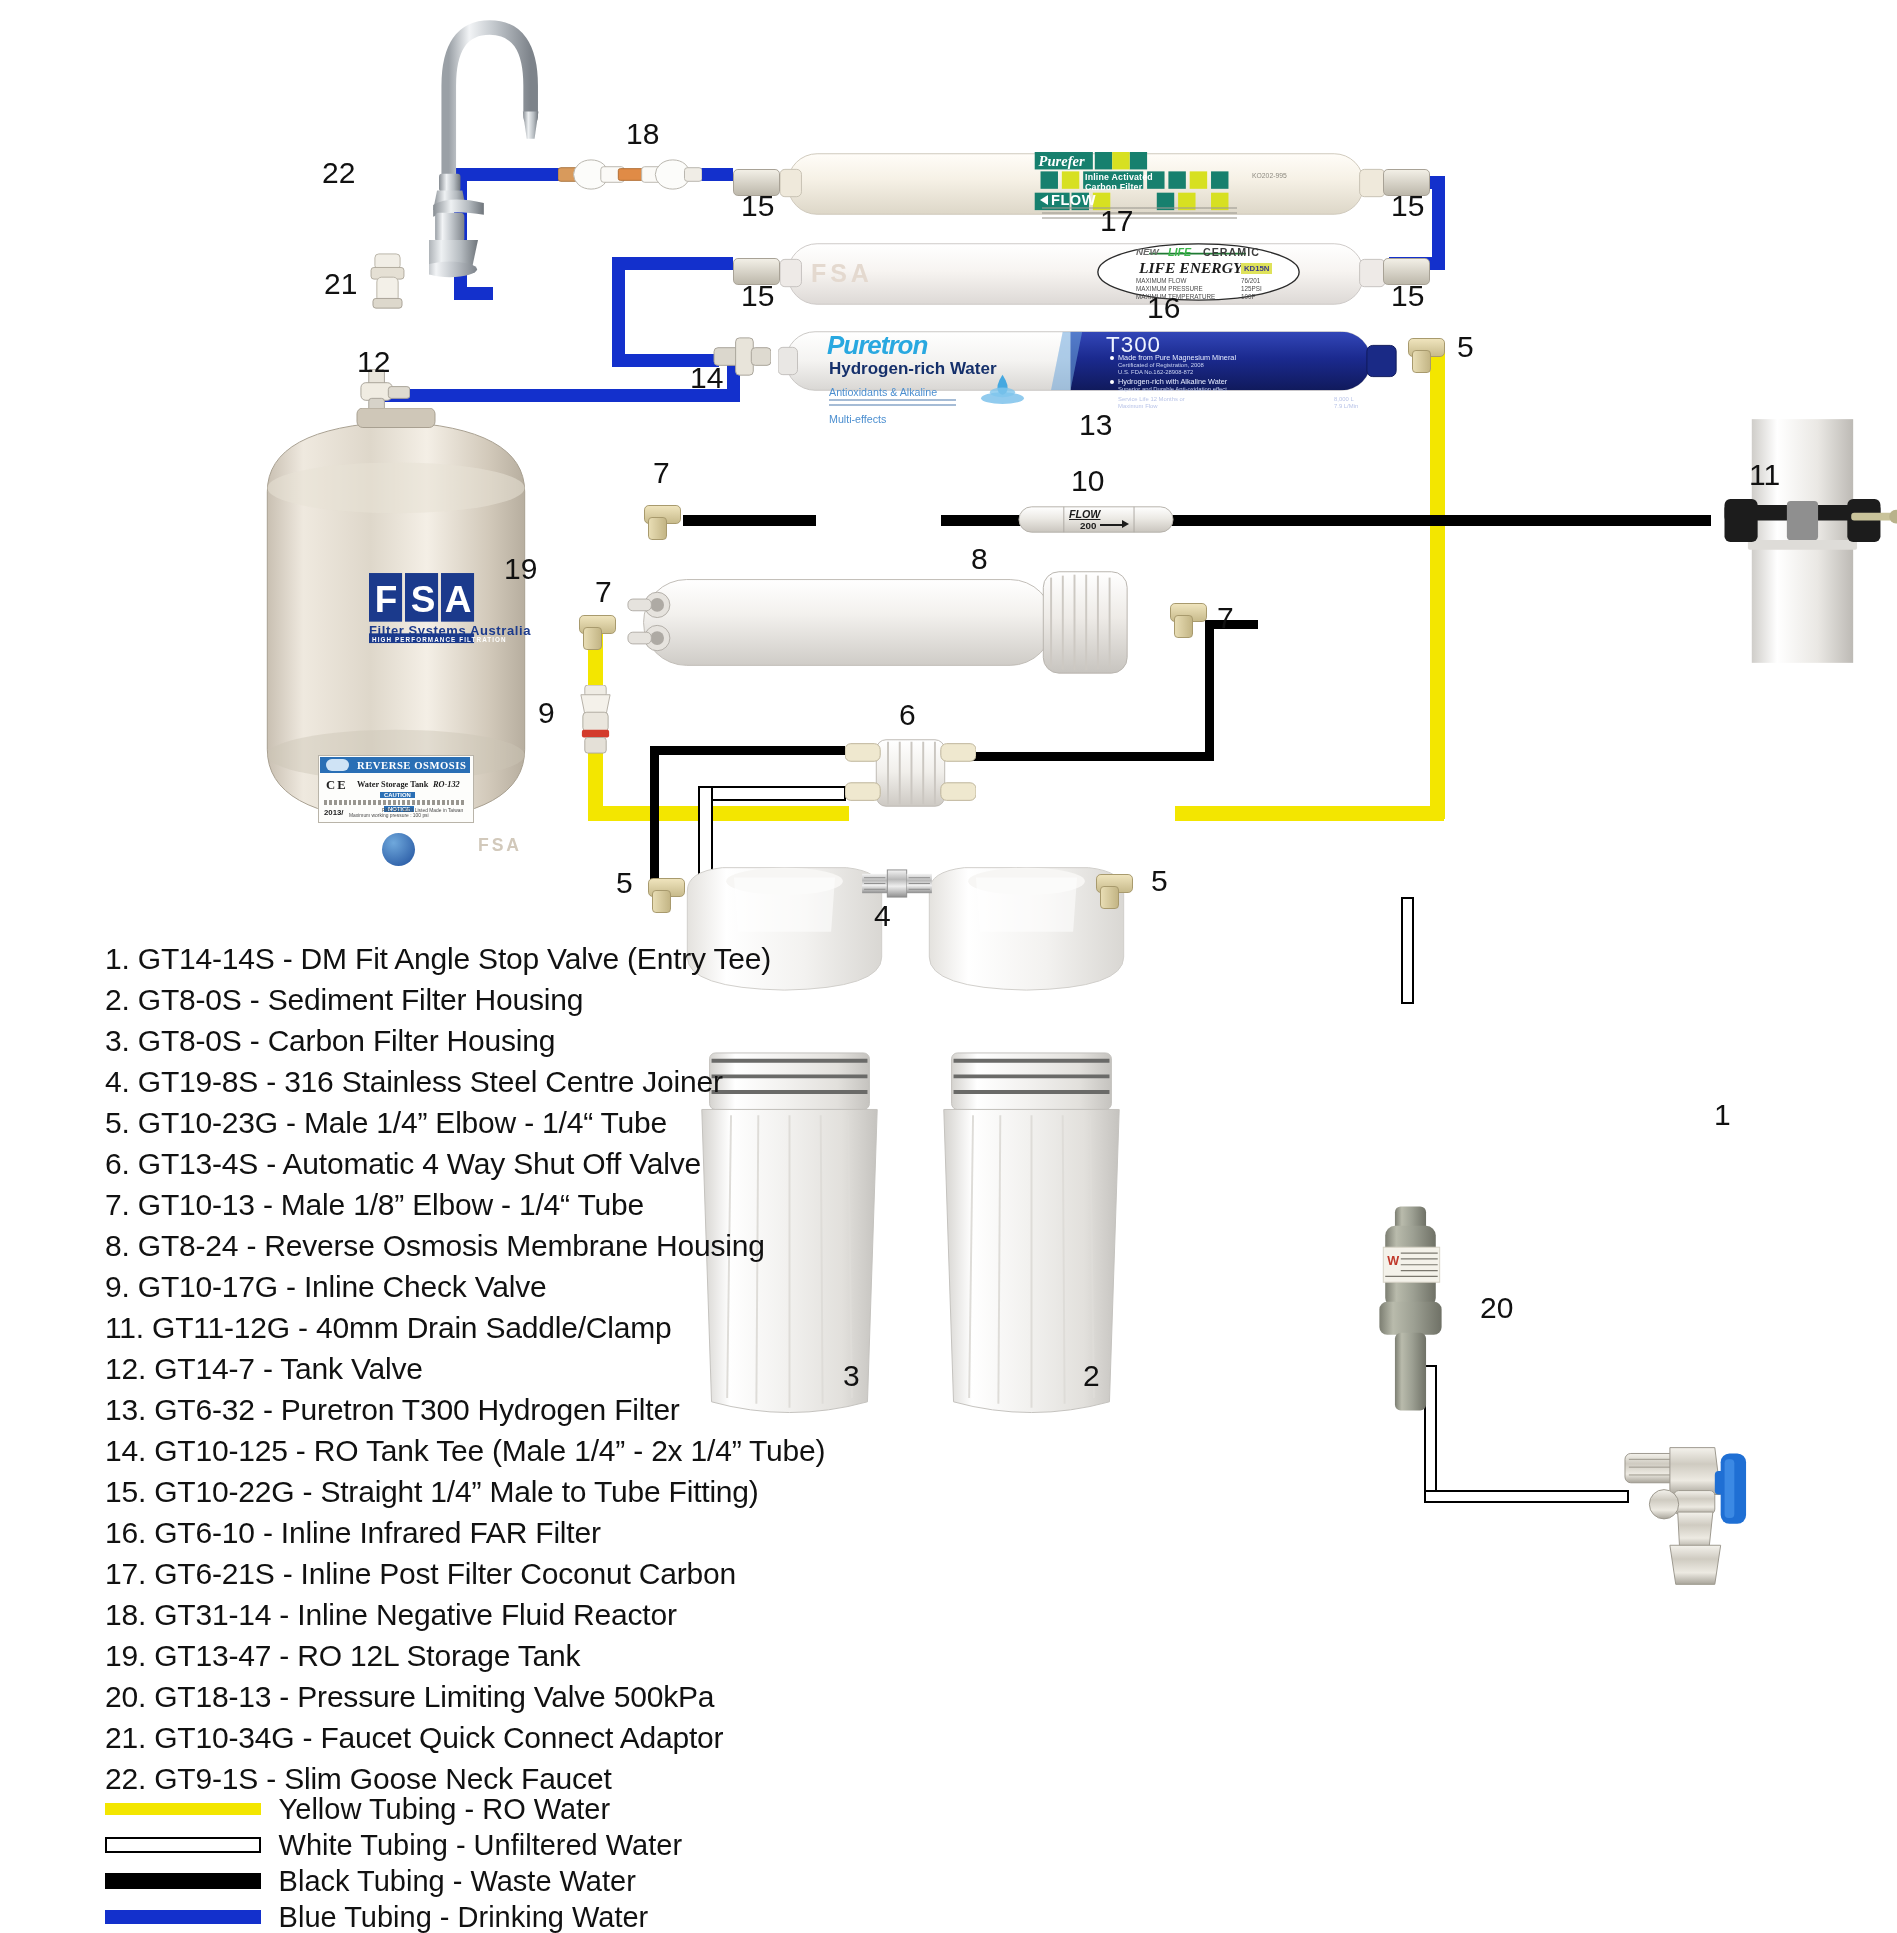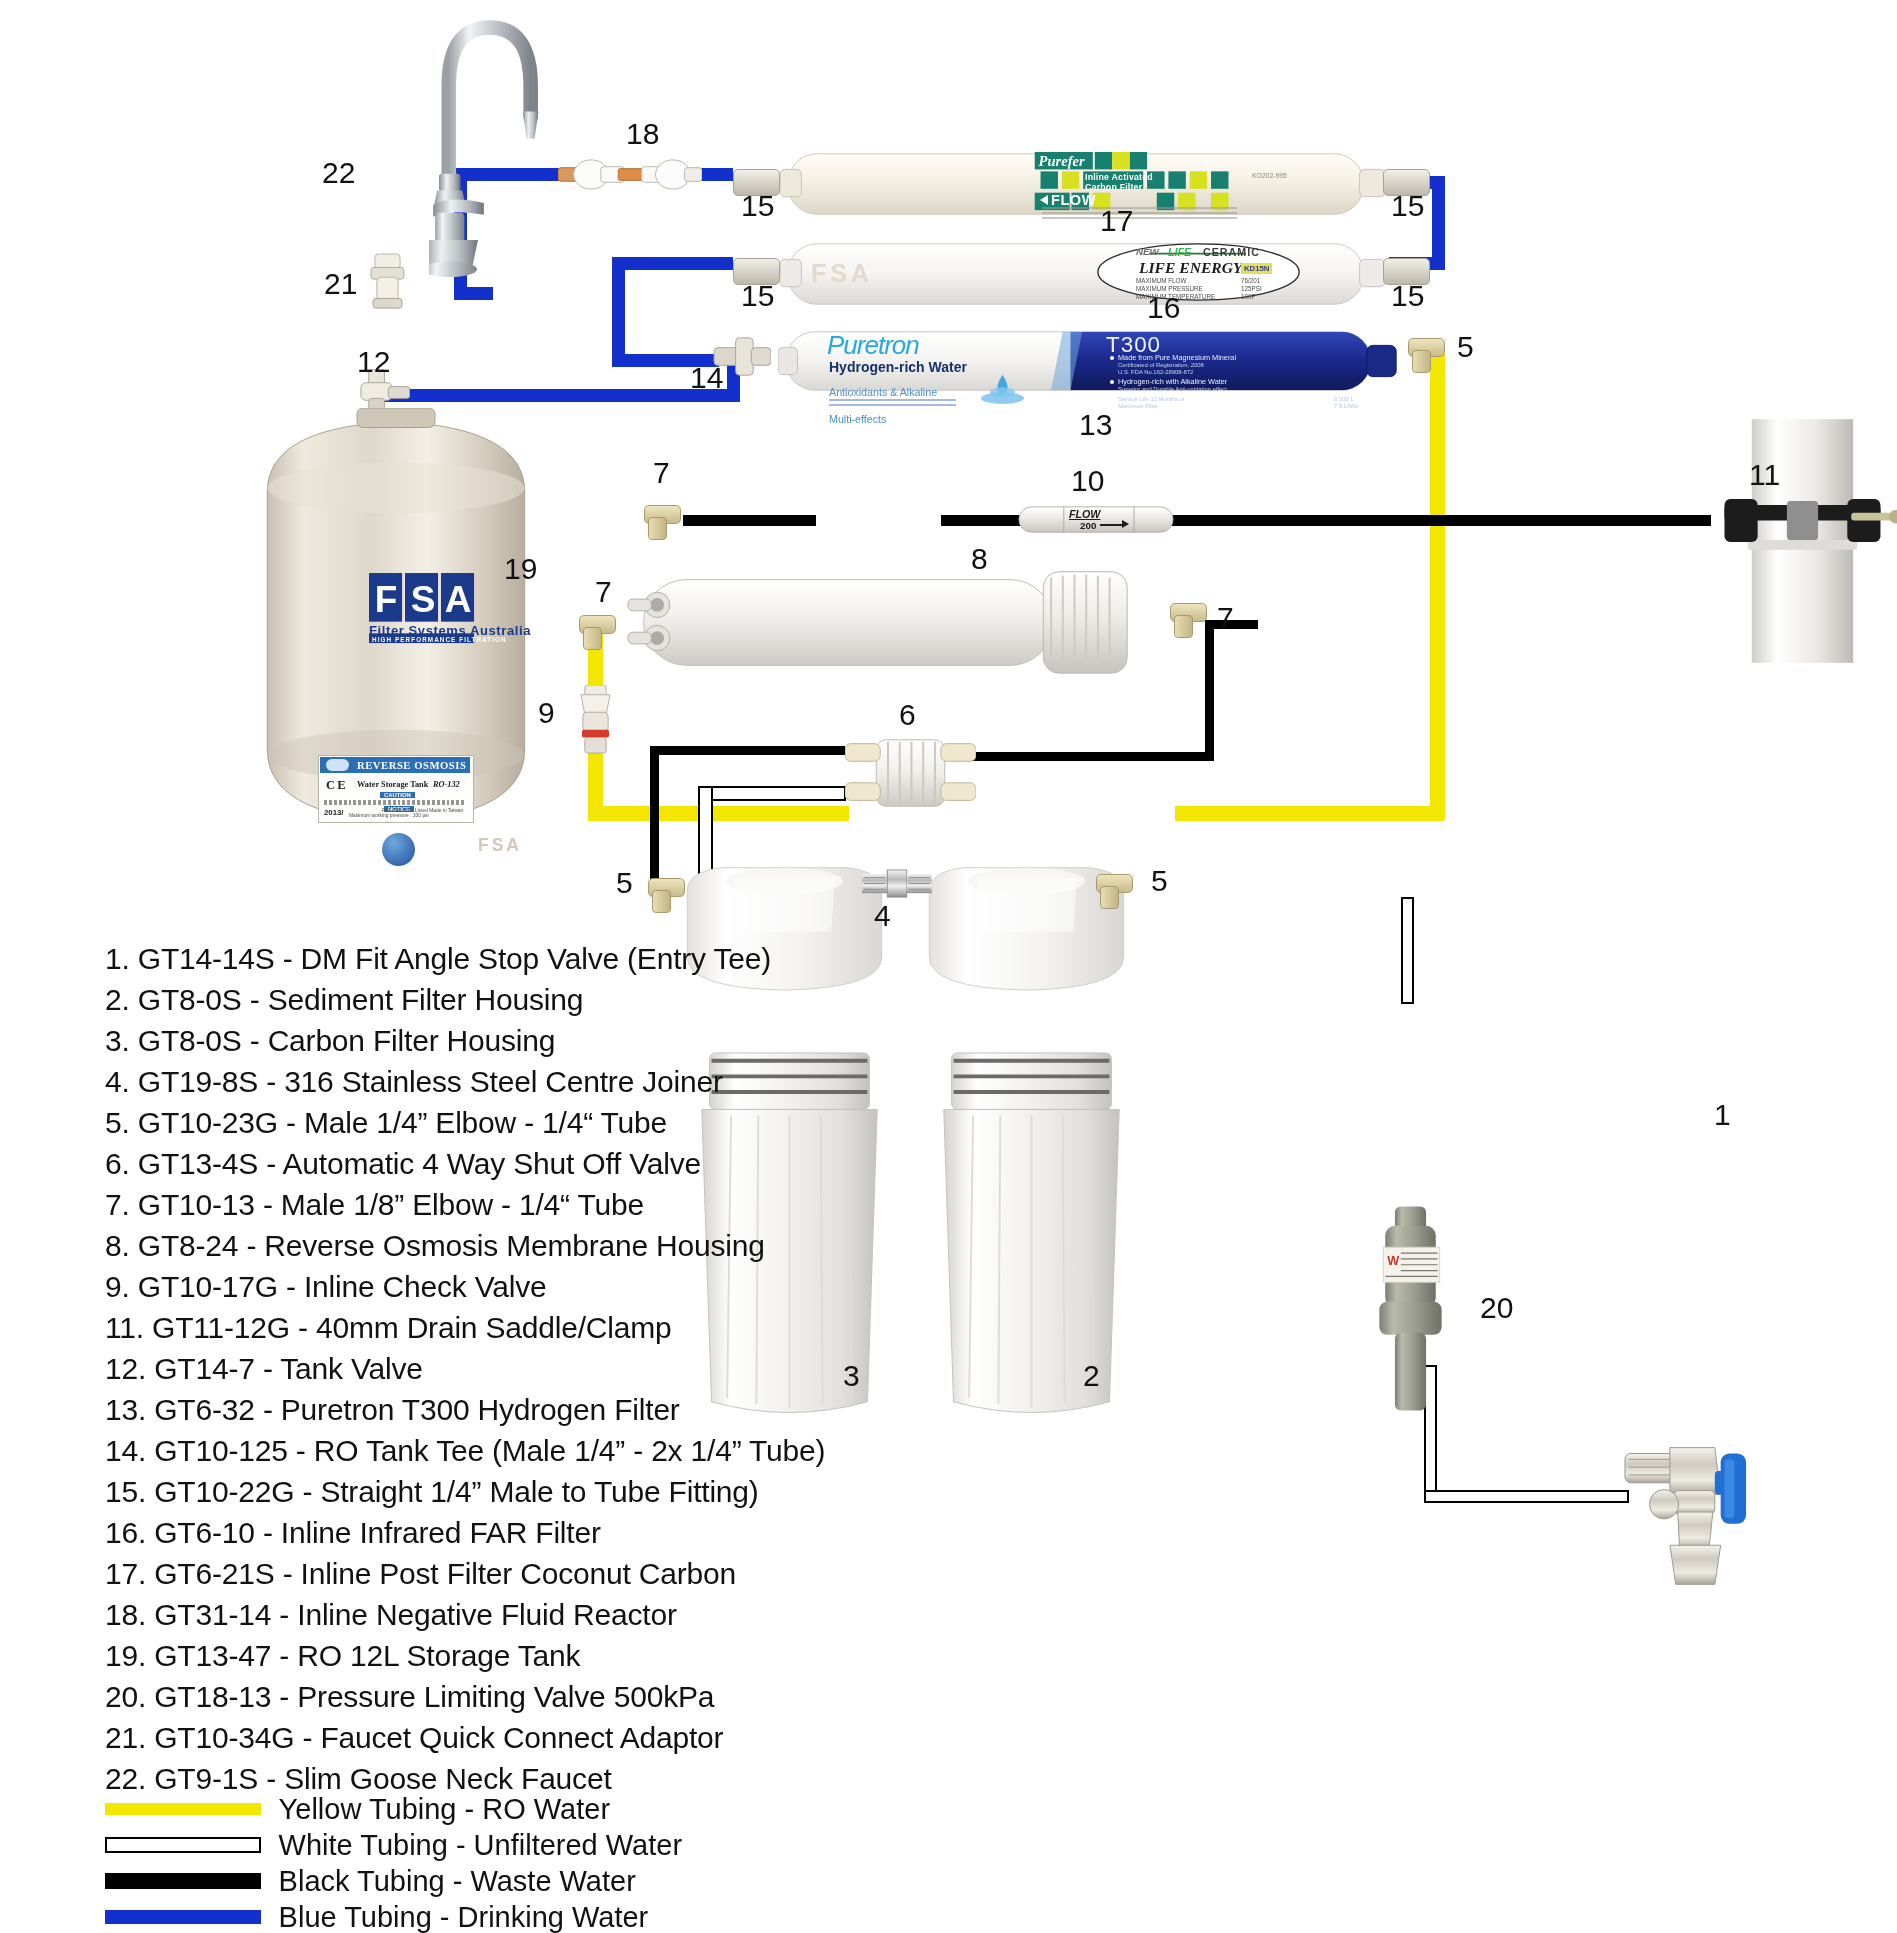--- a/index.html
+++ b/index.html
@@ -255,22 +255,22 @@
       </defs>
       <rect x="8" y="12" width="600" height="60" rx="30" fill="url(#pwhite)" stroke="#c9c6c3"></rect>
       <g clip-path="url(#bodyclip)">
         <rect x="300" y="12" width="308" height="60" fill="url(#pblue)"></rect>
         <path d="M292 12 L312 12 L300 72 L280 72 Z" fill="#6fa8dc" opacity=".55"></path>
       </g>
       <rect x="0" y="28" width="20" height="28" rx="5" fill="#e9e7e4" stroke="#c2bfbc"></rect>
       <rect x="604" y="26" width="30" height="32" rx="6" fill="#1a2a86" stroke="#0f1a5a"></rect>
     </svg>
   </div>
-  <div class="abs" style="left:827px;top:330px;font-size:26px;font-weight:normal;font-style:italic;color:#29a8e0;letter-spacing:-1px;">Puretron</div>
-  <div class="abs" style="left:829px;top:359px;font-size:14px;font-weight:bold;color:#15306b;">Hydrogen-rich Water</div>
+  <div class="abs" style="left:827px;top:330px;font-size:26px;font-weight:bold;font-style:italic;color:#29a8e0;letter-spacing:-1px;">Puretron</div>
+  <div class="abs" style="left:829px;top:359px;font-size:17px;font-weight:bold;color:#15306b;">Hydrogen-rich Water</div>
   <div class="abs" style="left:829px;top:374px;font-size:10.7px;color:#4c8fd0;margin-top:39px;">Multi-effects</div>
   <div class="abs" style="left:829px;top:386px;font-size:10.7px;color:#4c8fd0;">Antioxidants &amp; Alkaline</div>
   <div class="abs" style="left:829px;top:399px;width:127px;height:8.8px;background:
         repeating-linear-gradient(180deg,#7f9fc4 0 2px,transparent 2px 4.9px);opacity:.7;"></div>
   <div class="abs" style="left:975px;top:369px;width:55px;height:35px;">
     <svg width="55" height="35" viewBox="0 0 56 36">
       <ellipse cx="28" cy="30" rx="22" ry="6" fill="#6cb9e8" opacity=".75"></ellipse>
       <path d="M28 6 Q20 18 24 24 Q28 29 32 24 Q36 18 28 6 Z" fill="#45a8e0"></path>
       <ellipse cx="28" cy="24" rx="13" ry="5" fill="#7fc6ec" opacity=".8"></ellipse>
     </svg>

